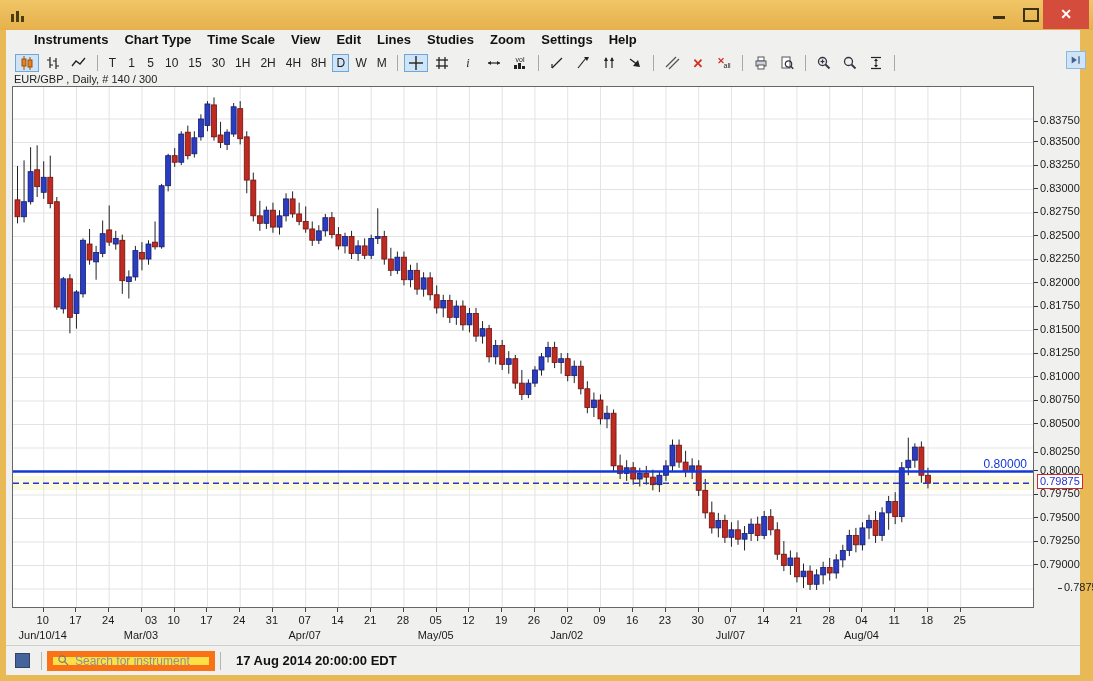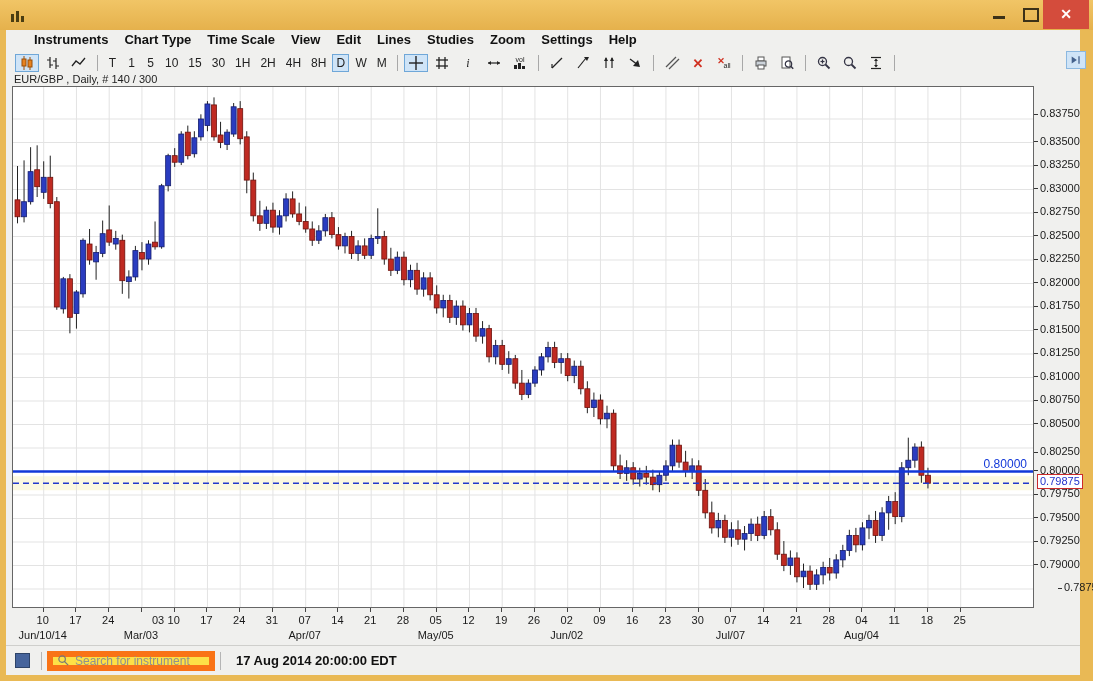--- a/index.html
+++ b/index.html
@@ -838,21 +838,21 @@
           <g>
             <line x1="914.9499999999999" y1="380.7400000000002" x2="914.9499999999999" y2="401.42" stroke="#222" stroke-width="1"></line>
             <rect x="912.4499999999999" y="388.26000000000045" width="5" height="7.990000000000123" fill="#bf2a22" stroke="#6e120d" stroke-width="0.8"></rect>
           </g>
           <line x1="0" y1="384.4999999999998" x2="1020" y2="384.4999999999998" stroke="#1238d8" stroke-width="2.4"></line>
           <line x1="0" y1="396.25000000000057" x2="1020" y2="396.25000000000057" stroke="#2238cc" stroke-width="1.3" stroke-dasharray="6,4"></line>
           <text x="1014" y="380.4999999999998" text-anchor="end" font-size="12" fill="#1238d8" font-family="Liberation Sans, sans-serif">0.80000</text>
         </svg>
     </div>
     <div class="yaxis" id="yaxis">
-        <div class="yaxis-label" style="top: 21px;"><span class="tickdash"></span>0.83750</div>
+        <div class="yaxis-label" style="top: 28px;"><span class="tickdash"></span>0.83750</div>
         <div class="yaxis-label" style="top: 48.5px;"><span class="tickdash"></span>0.83500</div>
         <div class="yaxis-label" style="top: 72px;"><span class="tickdash"></span>0.83250</div>
         <div class="yaxis-label" style="top: 95.5px;"><span class="tickdash"></span>0.83000</div>
         <div class="yaxis-label" style="top: 119px;"><span class="tickdash"></span>0.82750</div>
         <div class="yaxis-label" style="top: 142.5px;"><span class="tickdash"></span>0.82500</div>
         <div class="yaxis-label" style="top: 166px;"><span class="tickdash"></span>0.82250</div>
         <div class="yaxis-label" style="top: 189.5px;"><span class="tickdash"></span>0.82000</div>
         <div class="yaxis-label" style="top: 213px;"><span class="tickdash"></span>0.81750</div>
         <div class="yaxis-label" style="top: 236.5px;"><span class="tickdash"></span>0.81500</div>
         <div class="yaxis-label" style="top: 260px;"><span class="tickdash"></span>0.81250</div>
@@ -869,21 +869,21 @@
         <div class="current-price-label" style="top: 388.25px;">0.79875</div>
       </div>
     <div class="xaxis" id="xaxis">
         <div class="xtick" style="left: 30.7px;"></div>
         <div class="xlabel" style="left: 30.7px;">10</div>
         <div class="xtick" style="left: 63.45px;"></div>
         <div class="xlabel" style="left: 63.45px;">17</div>
         <div class="xtick" style="left: 96.2px;"></div>
         <div class="xlabel" style="left: 96.2px;">24</div>
         <div class="xtick" style="left: 128.95px;"></div>
-        <div class="xlabel" style="left: 146px; text-align: right;">03</div>
+        <div class="xlabel" style="left: 139px; text-align: right;">03</div>
         <div class="xtick" style="left: 161.7px;"></div>
         <div class="xlabel" style="left: 161.7px;">10</div>
         <div class="xtick" style="left: 194.45px;"></div>
         <div class="xlabel" style="left: 194.45px;">17</div>
         <div class="xtick" style="left: 227.2px;"></div>
         <div class="xlabel" style="left: 227.2px;">24</div>
         <div class="xtick" style="left: 259.95px;"></div>
         <div class="xlabel" style="left: 259.95px;">31</div>
         <div class="xtick" style="left: 292.7px;"></div>
         <div class="xlabel" style="left: 292.7px;">07</div>
@@ -924,21 +924,21 @@
         <div class="xtick" style="left: 882.2px;"></div>
         <div class="xlabel" style="left: 882.2px;">11</div>
         <div class="xtick" style="left: 914.95px;"></div>
         <div class="xlabel" style="left: 914.95px;">18</div>
         <div class="xtick" style="left: 947.7px;"></div>
         <div class="xlabel" style="left: 947.7px;">25</div>
         <div class="xmonth" style="left: 30.7px;">Jun/10/14</div>
         <div class="xmonth" style="left: 128.95px;">Mar/03</div>
         <div class="xmonth" style="left: 292.7px;">Apr/07</div>
         <div class="xmonth" style="left: 423.7px;">May/05</div>
-        <div class="xmonth" style="left: 554.7px;">Jun/02</div>
+        <div class="xmonth" style="left: 554.7px;">Jan/02</div>
         <div class="xmonth" style="left: 718.45px;">Jul/07</div>
         <div class="xmonth" style="left: 849.45px;">Aug/04</div>
       </div>
   </div>
 
   <div class="statusbar">
     <div class="status-square"></div>
     <div class="status-sep"></div>
     <div class="search-box">
       <svg width="13" height="13" viewBox="0 0 14 14" style="margin-right:3px;flex:none;">

